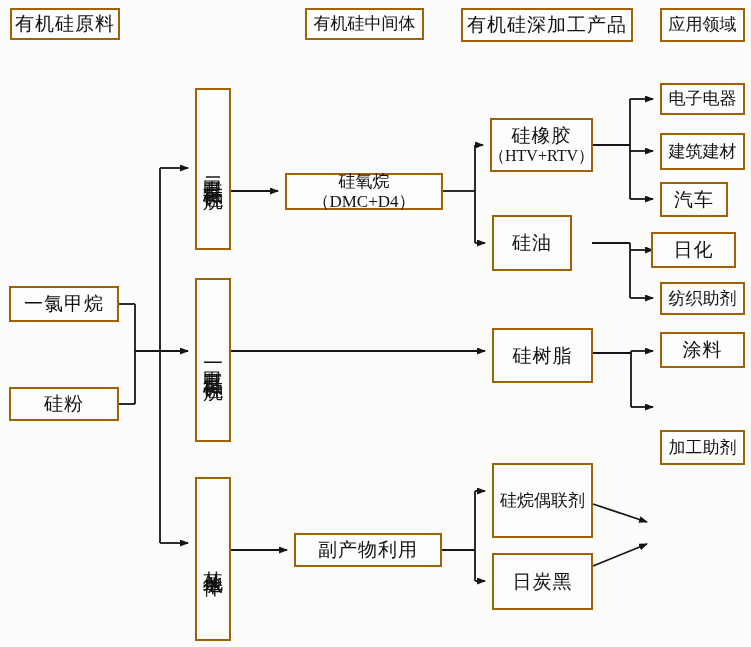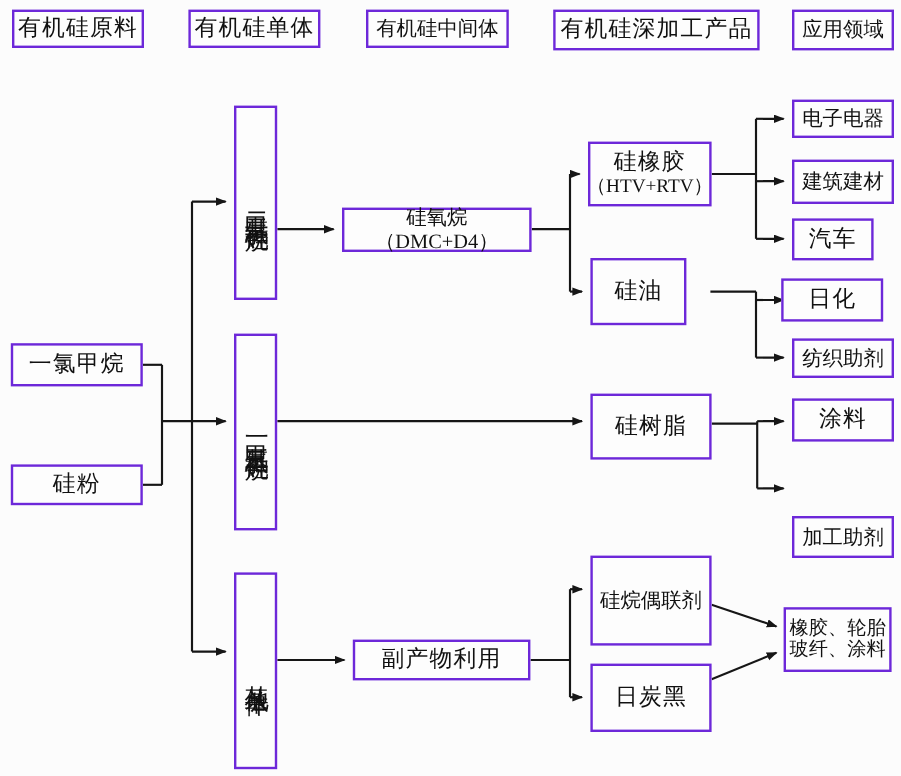--- a/index.html
+++ b/index.html
@@ -7,21 +7,21 @@
     position:relative;
     width:751px;height:647px;
     background:#fcfcfc;
     font-family:"Liberation Serif","DejaVu Serif",serif;
     color:#111;
     overflow:hidden;
   }
   .box{
     position:absolute;
     box-sizing:border-box;
-    border:2px solid #6d28d9;
+    border:2px solid #a16207;
     background:#fdfdfd;
     display:flex;
     flex-direction:column;
     align-items:center;
     justify-content:center;
     text-align:center;
     font-size:19px;
     letter-spacing:1px;
     line-height:1.15;
     z-index:2;
@@ -91,23 +91,20 @@
       <path d="M475 581 H485" marker-end="url(#arr)"></path>
 
       <path d="M593 504 L647 522" marker-end="url(#arr)"></path>
       <path d="M593 566 L647 544" marker-end="url(#arr)"></path>
     </g>
   </svg>
 
   <div class="box" style="left:10px;top:8px;width:110px;height:32px;">
     <span>有机硅原料</span>
   </div>
-  <div class="box" style="left:157px;top:8px;width:110px;height:32px;">
-    <span>有机硅单体</span>
-  </div>
   <div class="box" style="left:305px;top:8px;width:119px;height:32px;">
     <span class="mid">有机硅中间体</span>
   </div>
   <div class="box" style="left:461px;top:8px;width:172px;height:34px;">
     <span>有机硅深加工产品</span>
   </div>
   <div class="box" style="left:660px;top:8px;width:85px;height:34px;">
     <span class="mid">应用领域</span>
   </div>
 
@@ -166,18 +163,14 @@
   </div>
   <div class="box" style="left:660px;top:282px;width:85px;height:33px;">
     <span class="mid">纺织助剂</span>
   </div>
   <div class="box" style="left:660px;top:332px;width:85px;height:36px;">
     <span>涂料</span>
   </div>
   <div class="box" style="left:660px;top:390px;width:85px;height:35px;margin-top:40px;">
     <span class="mid">加工助剂</span>
   </div>
-  <div class="box" style="left:653px;top:506px;width:90px;height:54px;">
-    <span class="small">橡胶、轮胎</span>
-    <span class="small">玻纤、涂料</span>
-  </div>
 
 </div>
 
 </body></html>

